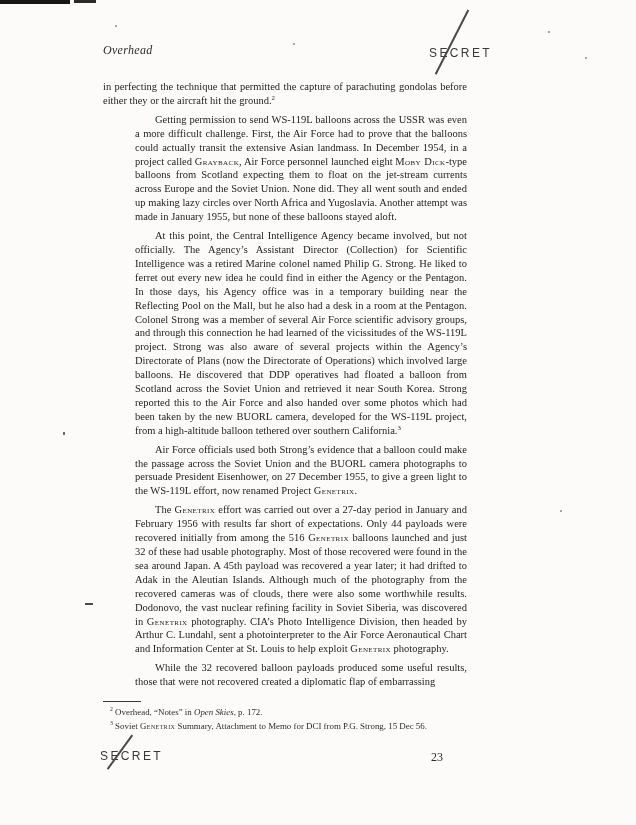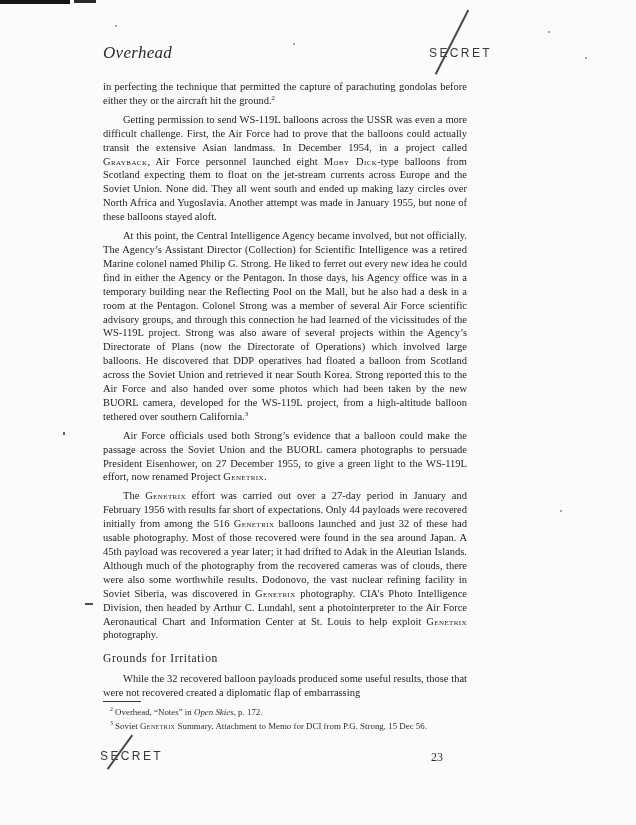--- a/index.html
+++ b/index.html
@@ -14,42 +14,42 @@
   
   .topbar{position:absolute;left:0;top:0;width:70px;height:4px;background:#161616;}
   .topbar2{position:absolute;left:74px;top:0;width:22px;height:3px;background:#2a2a2a;}
   .speck{position:absolute;background:#8a8a8a;width:2px;height:2px;border-radius:50%;}
   .dash-artifact{position:absolute;left:85px;top:603px;width:8px;height:2px;background:#4a4a4a;}
   .dot-artifact{position:absolute;left:63px;top:432px;width:2px;height:3px;background:#6a6a6a;}
 
   
   .running-title{
     position:absolute;left:103px;top:43px;
-    font-style:italic;font-size:17px;color:#2c2c2c;letter-spacing:0.3px;
+    font-style:italic;font-size:12px;color:#2c2c2c;letter-spacing:0.3px;
   }
   .stamp{
     position:absolute;
     font-family:"Liberation Sans", sans-serif;
     font-size:12px;letter-spacing:2.4px;color:#383838;
   }
   .stamp-top{left:429px;top:46px;}
   .stamp-bottom{left:100px;top:749px;}
   .slash{position:absolute;background:#4a4a4a;width:1.5px;}
   .slash-top{left:451px;top:6px;height:72px;transform:rotate(27deg);}
   .slash-bottom{left:119px;top:731px;height:42px;transform:rotate(36deg);}
   .page-number{position:absolute;left:431px;top:750px;font-size:12px;color:#2c2c2c;}
 
   
   .body{
     position:absolute;left:103px;top:80px;width:364px;
     font-size:10.5px;line-height:13.9px;
     text-align:justify;
   }
   .body p{margin:0 0 5px 0;}
-  .body p.indent{text-indent:20px;}
+  .body p.indent{text-indent:20px;margin-left:32px;}
   .body h2{
     font-size:11.5px;font-weight:normal;letter-spacing:0.7px;
     margin:10px 0 6px 0;text-align:left;color:#1f1f1f;
   }
   .sc{font-variant:small-caps;letter-spacing:0.4px;}
   .i{font-style:italic;}
   .sup{vertical-align:super;font-size:0.65em;line-height:0;}
 
   
   .footnotes{
@@ -79,21 +79,20 @@
     <span>SECRET</span>
   </div>
   <div class="slash slash-top"></div>
 
   <div class="body">
       <p><span>in perfecting the technique that permitted the capture of parachuting gondolas before either they or the aircraft hit the ground.</span><span class="sup">2</span></p>
       <p class="indent"><span>Getting permission to send WS-119L balloons across the USSR was even a more difficult challenge. First, the Air Force had to prove that the balloons could actually transit the extensive Asian landmass. In December 1954, in a project called </span><span class="sc">Grayback</span><span>, Air Force personnel launched eight </span><span class="sc">Moby Dick</span><span>-type balloons from Scotland expecting them to float on the jet-stream currents across Europe and the Soviet Union. None did. They all went south and ended up making lazy circles over North Africa and Yugoslavia. Another attempt was made in January 1955, but none of these balloons stayed aloft.</span></p>
       <p class="indent"><span>At this point, the Central Intelligence Agency became involved, but not officially. The Agency’s Assistant Director (Collection) for Scientific Intelligence was a retired Marine colonel named Philip G. Strong. He liked to ferret out every new idea he could find in either the Agency or the Pentagon. In those days, his Agency office was in a temporary building near the Reflecting Pool on the Mall, but he also had a desk in a room at the Pentagon. Colonel Strong was a member of several Air Force scientific advisory groups, and through this connection he had learned of the vicissitudes of the WS-119L project. Strong was also aware of several projects within the Agency’s Directorate of Plans (now the Directorate of Operations) which involved large balloons. He discovered that DDP operatives had floated a balloon from Scotland across the Soviet Union and retrieved it near South Korea. Strong reported this to the Air Force and also handed over some photos which had been taken by the new BUORL camera, developed for the WS-119L project, from a high-altitude balloon tethered over southern California.</span><span class="sup">3</span></p>
       <p class="indent"><span>Air Force officials used both Strong’s evidence that a balloon could make the passage across the Soviet Union and the BUORL camera photographs to persuade President Eisenhower, on 27 December 1955, to give a green light to the WS-119L effort, now renamed Project </span><span class="sc">Genetrix</span><span>.</span></p>
       <p class="indent"><span>The </span><span class="sc">Genetrix</span><span> effort was carried out over a 27-day period in January and February 1956 with results far short of expectations. Only 44 payloads were recovered initially from among the 516 </span><span class="sc">Genetrix</span><span> balloons launched and just 32 of these had usable photography. Most of those recovered were found in the sea around Japan. A 45th payload was recovered a year later; it had drifted to Adak in the Aleutian Islands. Although much of the photography from the recovered cameras was of clouds, there were also some worthwhile results. Dodonovo, the vast nuclear refining facility in Soviet Siberia, was discovered in </span><span class="sc">Genetrix</span><span> photography. CIA’s Photo Intelligence Division, then headed by Arthur C. Lundahl, sent a photointerpreter to the Air Force Aeronautical Chart and Information Center at St. Louis to help exploit </span><span class="sc">Genetrix</span><span> photography.</span></p>
-      <h2><span>Grounds for Irritation</span></h2>
       <p class="indent"><span>While the 32 recovered balloon payloads produced some useful results, those that were not recovered created a diplomatic flap of embarrassing</span></p>
     </div>
 
   <div class="footnotes">
     <div class="fn-rule"></div>
     <div>
         <div class="footnote"><span class="sup">2</span><span> Overhead, “Notes” in </span><span class="i">Open Skies</span><span>, p. 172.</span></div>
         <div class="footnote"><span class="sup">3</span><span> Soviet </span><span class="sc">Genetrix</span><span> Summary, Attachment to Memo for DCI from P.G. Strong, 15 Dec 56.</span></div>
       </div>
   </div>

